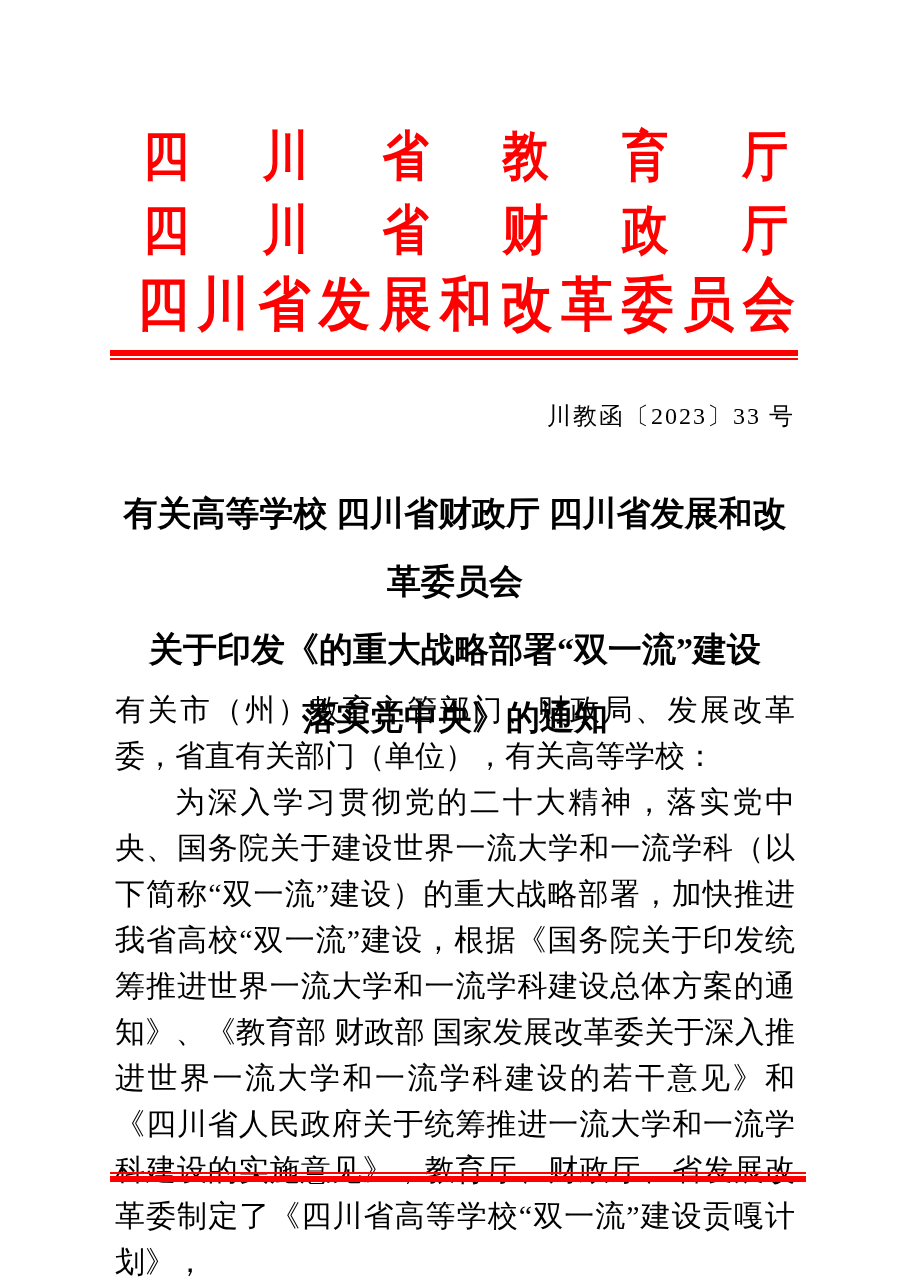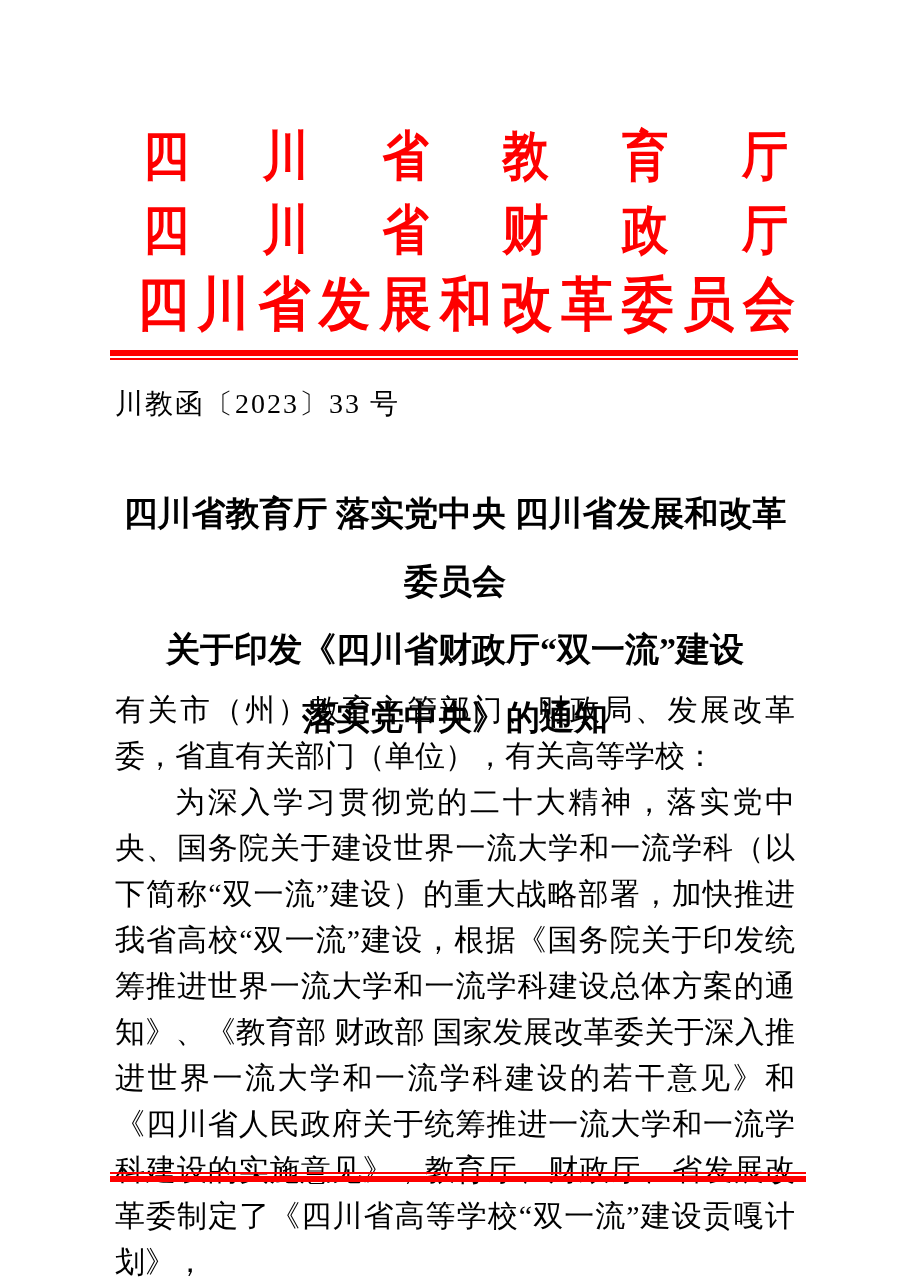--- a/index.html
+++ b/index.html
@@ -56,25 +56,25 @@
   .divider .bar-thick { height: 6px; background: var(--accent-red); }
   .divider .bar-thin  { height: 2px; background: var(--accent-red); }
   .divider-top { top: 350px; width: 688px; }
   .divider-top .bar-thin { margin-top: 2px; }
   .divider-bottom { top: 1172px; width: 696px; }
   .divider-bottom .bar-thin { margin-bottom: 2px; }
 
   
   .doc-number {
     position: absolute;
-    top: 388px;
+    top: 400px;
     left: 115px;
     width: 680px;
-    text-align: left;
-    font-size: 28px;
+    text-align: right;
+    font-size: 24px;
     line-height: 32px;
     letter-spacing: 2px;
   }
 
   
   .doc-title {
     position: absolute;
     top: 480px;
     left: 115px;
     width: 680px;
@@ -138,22 +138,22 @@
   </header>
 
   <div class="divider divider-top">
     <div class="bar-thick"></div>
     <div class="bar-thin"></div>
   </div>
 
   <div class="doc-number">川教函〔2023〕33 号</div>
 
   <h1 class="doc-title">
-    <span class="title-line">四川省教育厅 落实党中央 四川省发展和改革委员会</span>
-    <span class="title-line">关于印发《四川省财政厅“双一流”建设</span>
+    <span class="title-line">有关高等学校 四川省财政厅 四川省发展和改革委员会</span>
+    <span class="title-line">关于印发《的重大战略部署“双一流”建设</span>
     <span class="title-line">落实党中央》的通知</span>
   </h1>
 
   <main class="doc-body">
     <p class="para">有关市（州）教育主管部门、财政局、发展改革委，省直有关部门（单位），有关高等学校：</p>
     <p class="para indent">为深入学习贯彻党的二十大精神，落实党中央、国务院关于建设世界一流大学和一流学科（以下简称“双一流”建设）的重大战略部署，加快推进我省高校“双一流”建设，根据《国务院关于印发统筹推进世界一流大学和一流学科建设总体方案的通知》、《教育部 财政部 国家发展改革委关于深入推进世界一流大学和一流学科建设的若干意见》和《四川省人民政府关于统筹推进一流大学和一流学科建设的实施意见》，教育厅、财政厅、省发展改革委制定了《四川省高等学校“双一流”建设贡嘎计划》，</p>
   </main>
 
   <div class="divider divider-bottom">
     <div class="bar-thin"></div>

